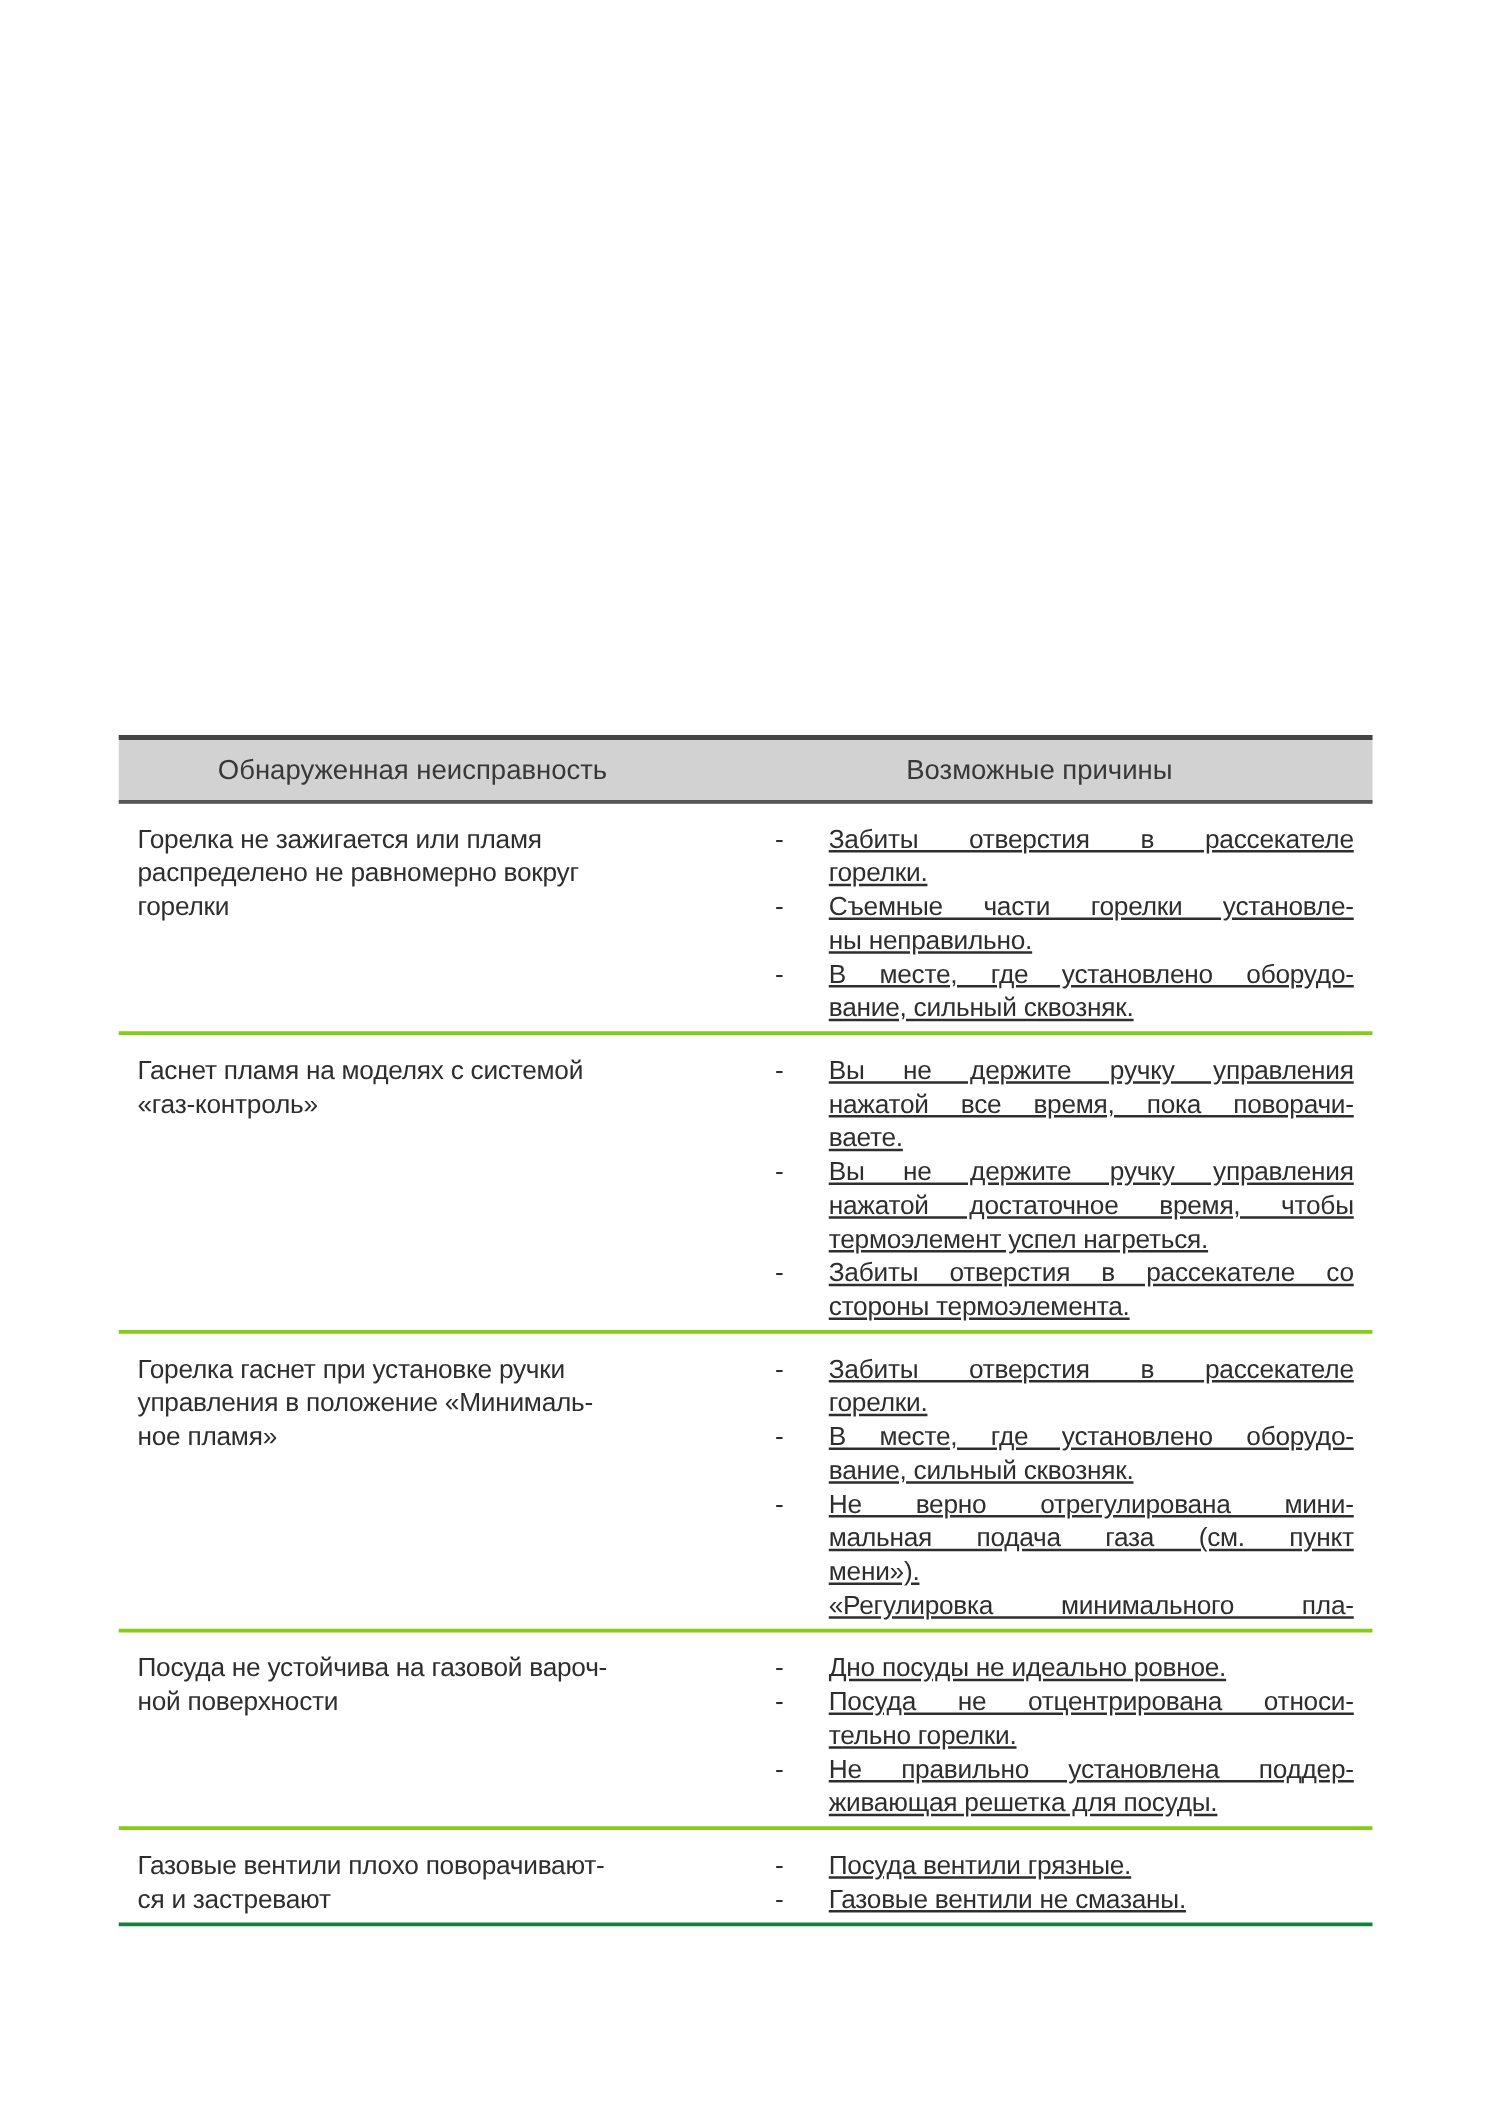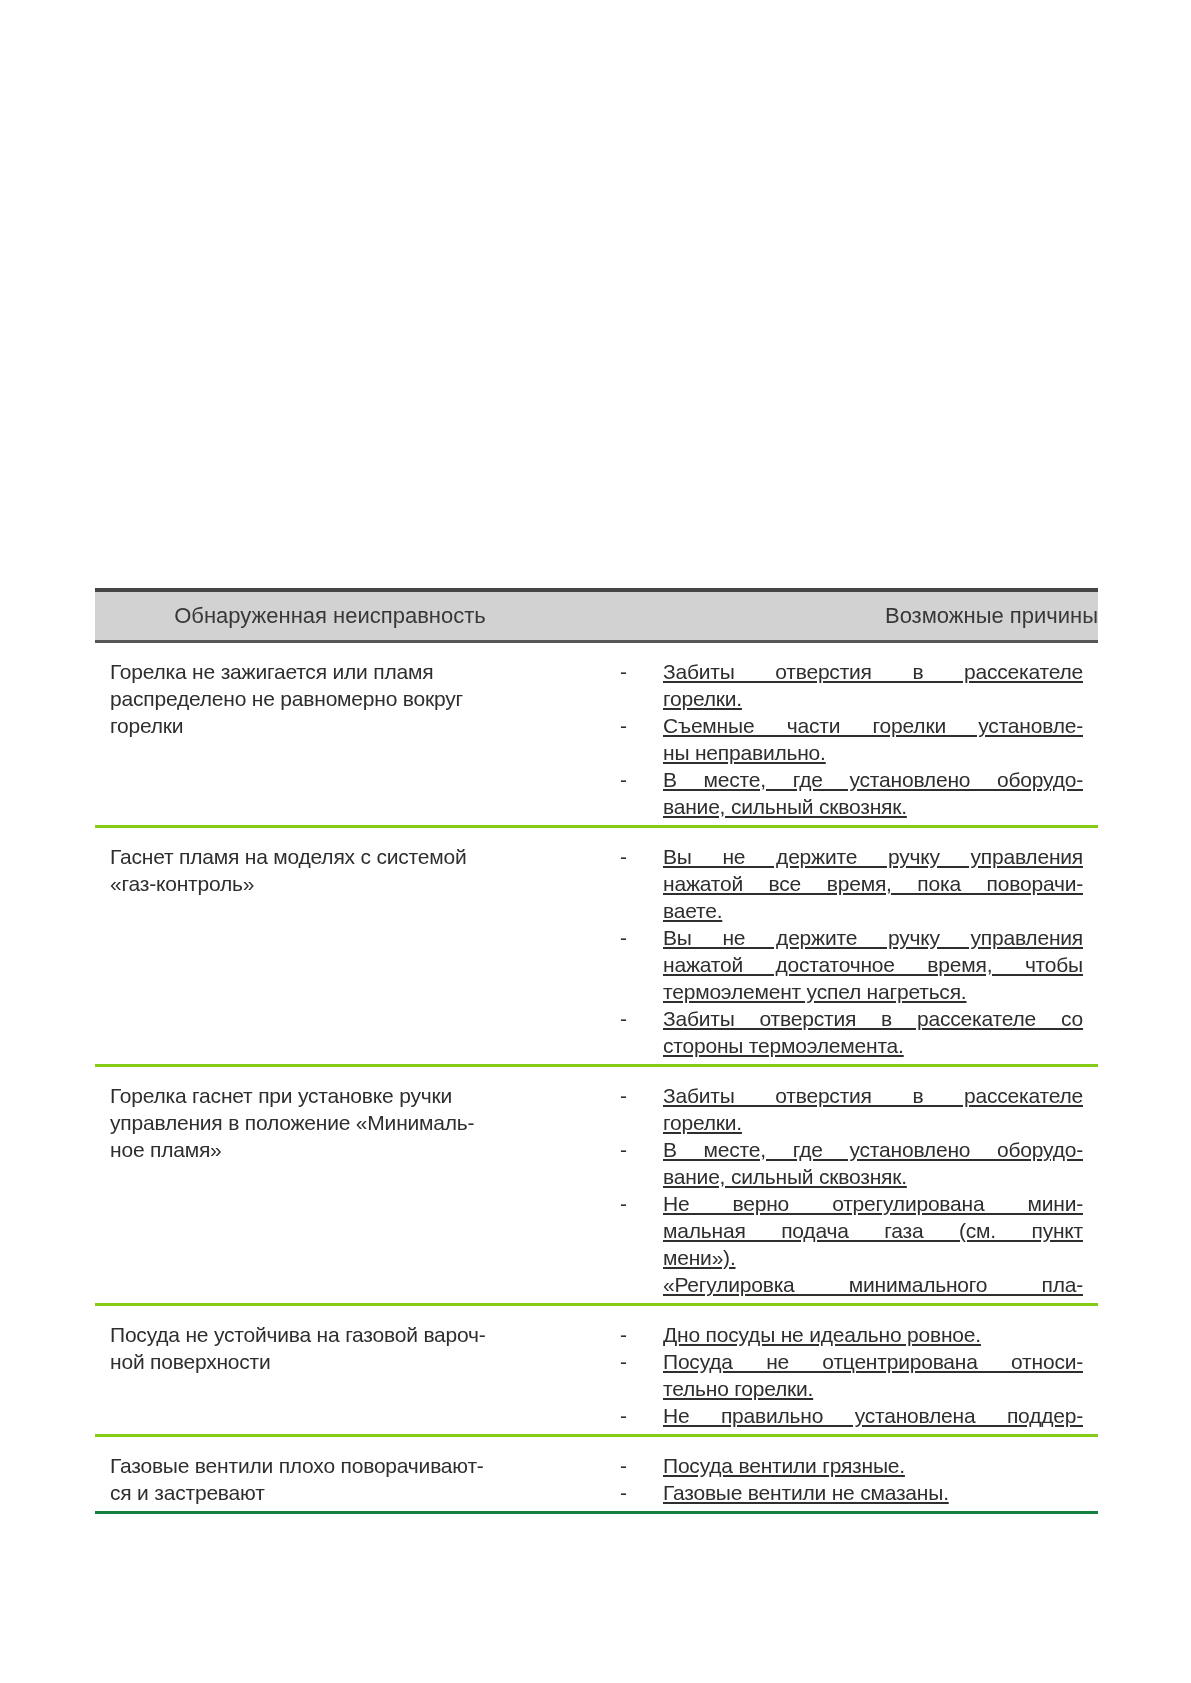--- a/index.html
+++ b/index.html
@@ -31,21 +31,21 @@
     border-bottom: 3px solid #565656;
     font-size: 22px;
     color: #383838;
   }
   .header-fault {
     width: 470px;
     text-align: center;
   }
   .header-causes {
     flex: 1;
-    text-align: right;
+    text-align: center;
   }
   .t-row {
     display: flex;
     padding: 15px 0 5px 0;
     border-bottom: 3px solid #84cc16;
   }
   .t-row:last-child {
     border-bottom: 3px solid #15803d;
   }
   .fault-cell {
@@ -207,20 +207,21 @@
               <div class="dash">-</div>
               <div class="cause-lines">
                 <div class="line just">Посуда не отцентрирована относи-</div>
                 <div class="line">тельно горелки.</div>
               </div>
             </div>
             <div class="cause">
               <div class="dash">-</div>
               <div class="cause-lines">
                 <div class="line just">Не правильно установлена поддер-</div>
+                <div class="line">живающая решетка для посуды.</div>
               </div>
             </div>
           </div>
         </div>
         <div class="t-row">
           <div class="fault-cell">
             <div class="line">Газовые вентили плохо поворачивают-</div>
             <div class="line">ся и застревают</div>
           </div>
           <div class="causes-cell">

